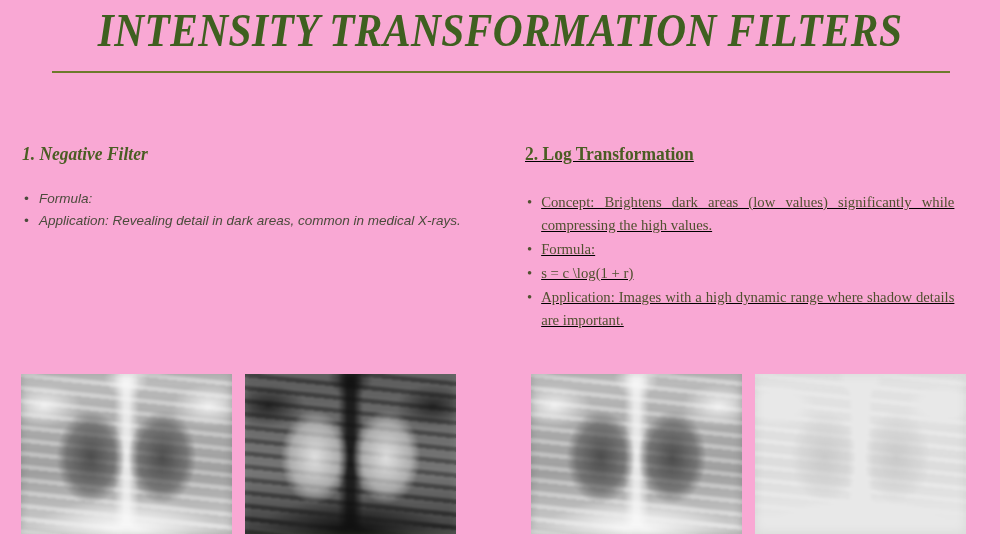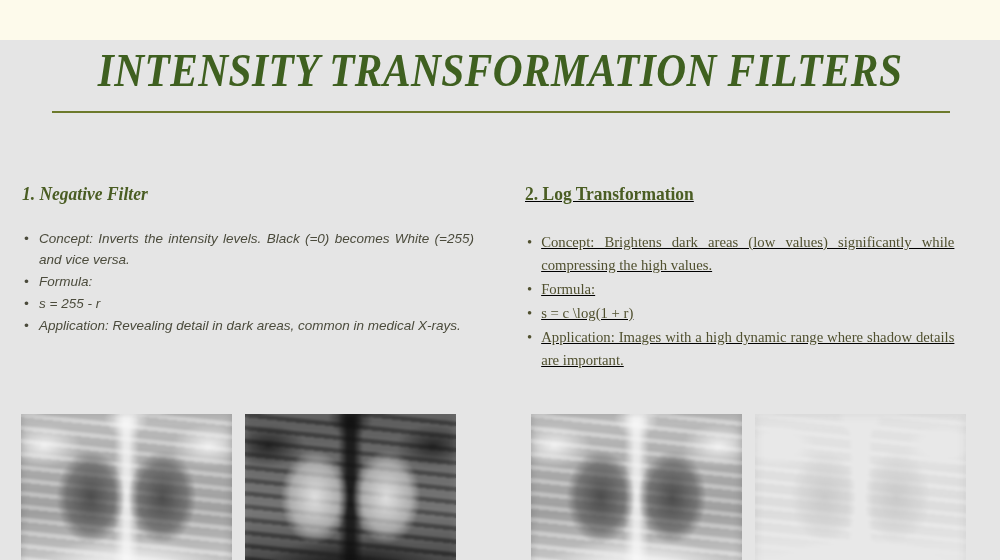--- a/index.html
+++ b/index.html
@@ -11,22 +11,21 @@
     height: 560px;
     background: #fdfaeb;
     font-family: "Liberation Sans", sans-serif;
     overflow: hidden;
     position: relative;
   }
 
   .slide {
     position: absolute;
     inset: 0;
-    background: #e5e5e5;
-    margin-top: 40px;
+    background: #f9a8d4;
   }
 
   
   .title-wrap {
     position: absolute;
     left: 0;
     top: 0;
     width: 1000px;
     height: 80px;
   }
@@ -224,23 +223,21 @@
 <div class="slide">
 
   <div class="title-wrap">
     <div class="slide-title">INTENSITY TRANSFORMATION FILTERS</div>
     <div class="title-rule"></div>
   </div>
 
   <div class="col col-left">
     <div class="sec-heading">1. Negative Filter</div>
     <ul class="bullets">
-      <li>Concept: Inverts the intensity levels. Black (=0) becomes White (=255) and vice versa.</li>
       <li>Formula:</li>
-      <li>s = 255 - r</li>
       <li>Application: Revealing detail in dark areas, common in medical X-rays.</li>
     </ul>
   </div>
 
   <div class="col col-right">
     <div class="sec-heading">2. Log Transformation</div>
     <ul class="bullets">
       <li>Concept: Brightens dark areas (low values) significantly while compressing the high values.</li>
       <li>Formula:</li>
       <li>s = c \log(1 + r)</li>

